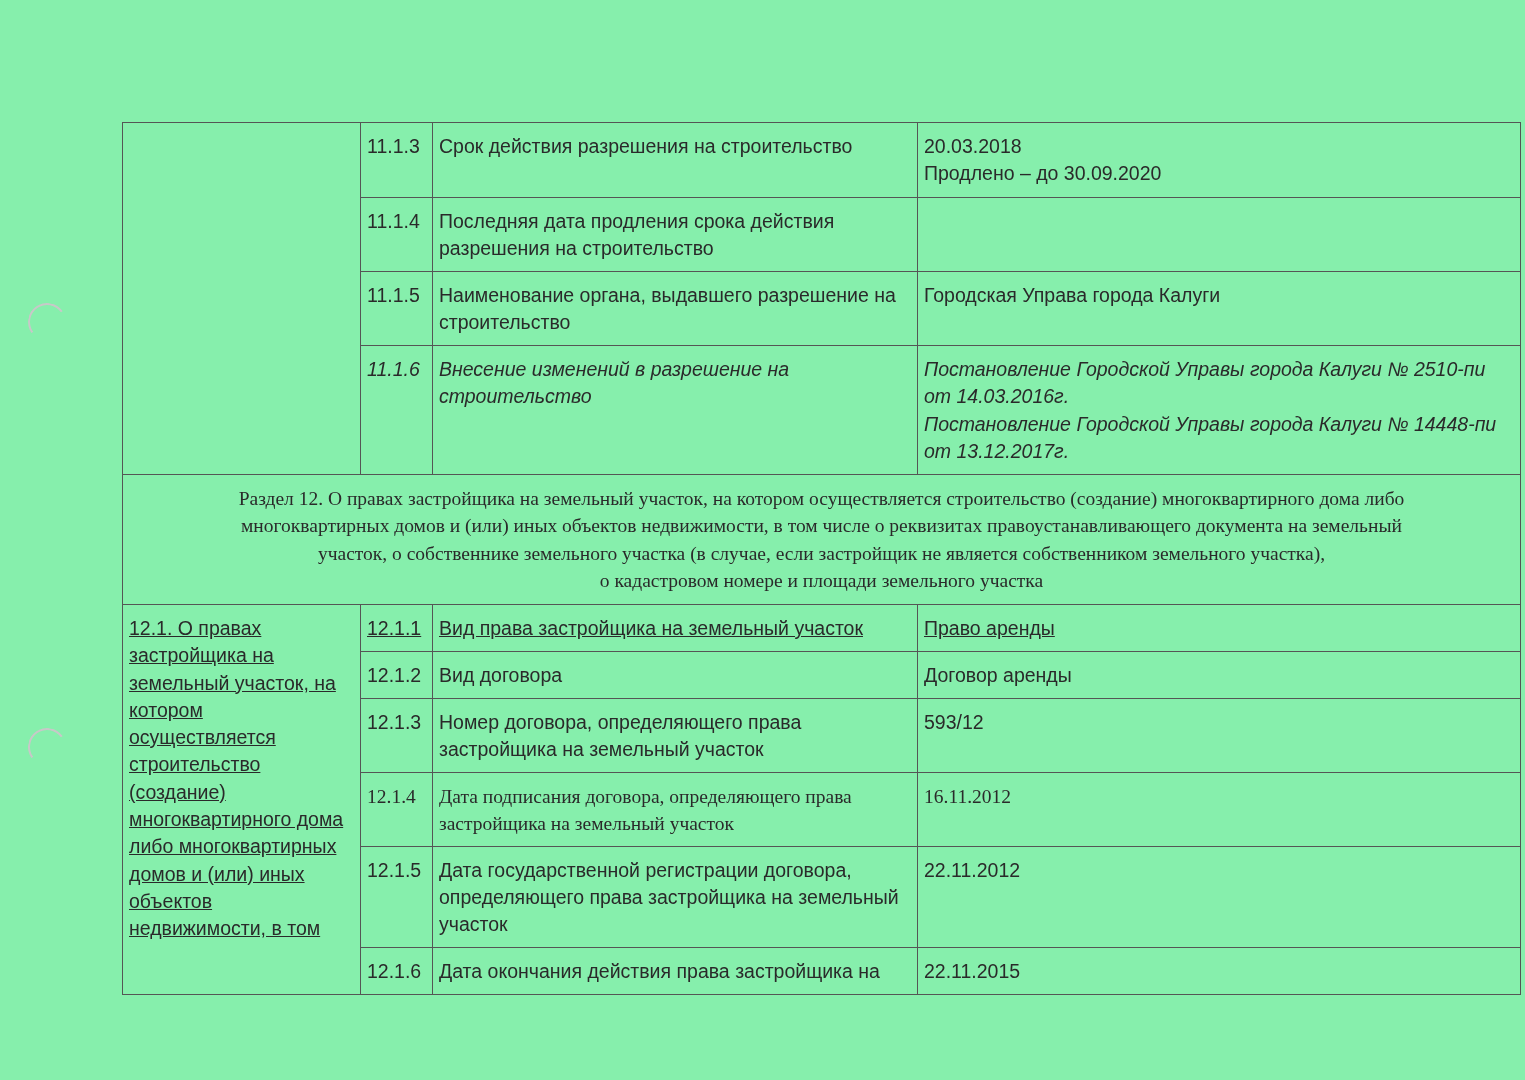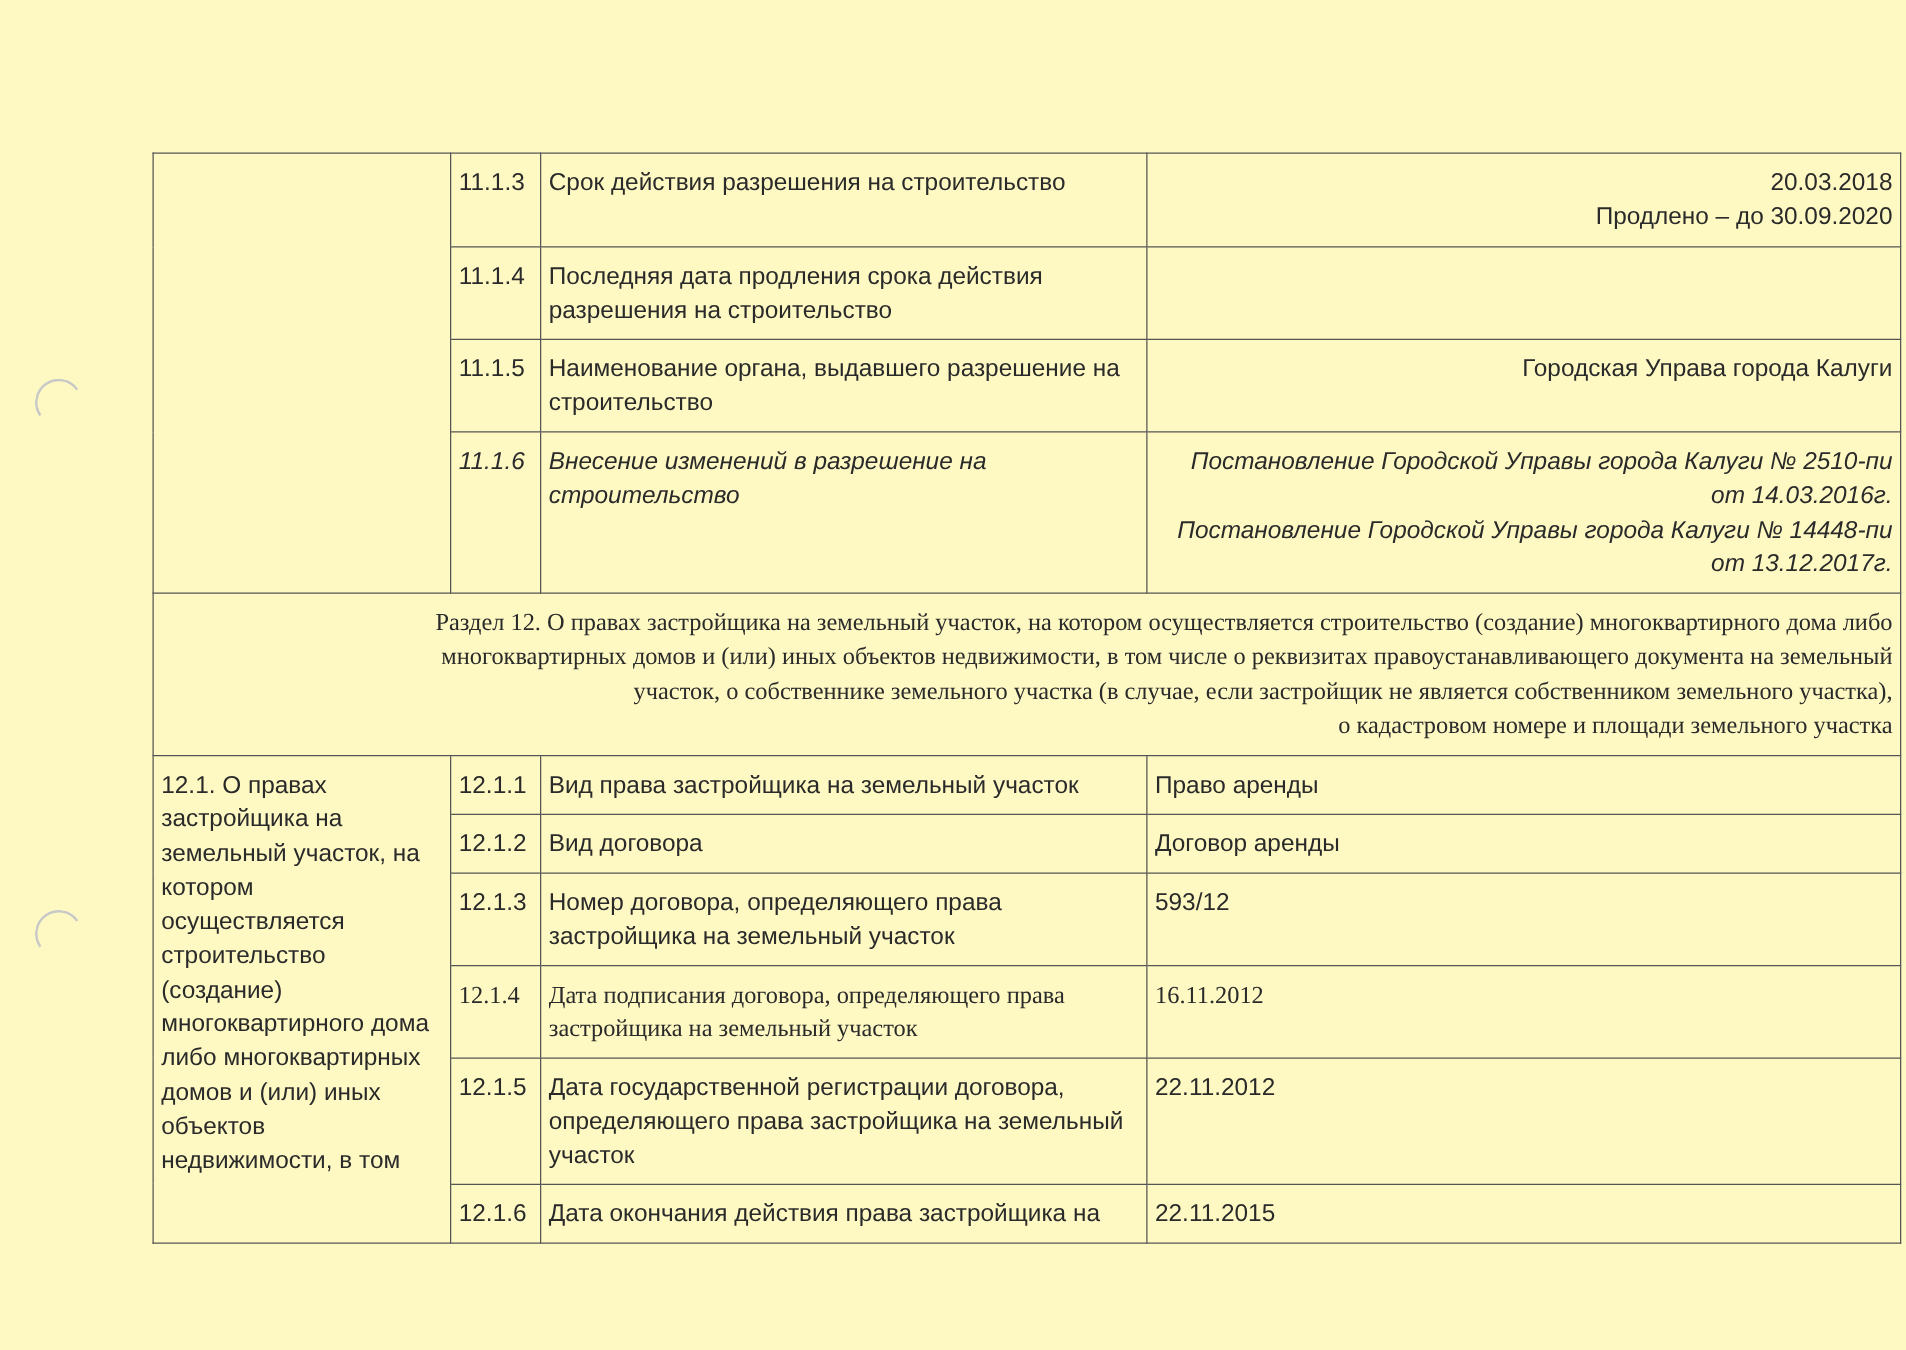--- a/index.html
+++ b/index.html
@@ -12,21 +12,21 @@
       height: 1080px;
       position: relative;
       overflow: hidden;
       font-family: "Liberation Sans", "DejaVu Sans", sans-serif;
       color: #2a2a2a;
     }
     .page {
       position: absolute;
       left: 0; top: 0;
       width: 1525px; height: 1080px;
-      background: #fef9c3;
+      background: #86efac;
     }
     .punch-hole {
       position: absolute;
       width: 34px;
       height: 34px;
       border-radius: 50%;
       border: 2px solid transparent;
       border-top-color: #c8c8c8;
       border-left-color: #c8c8c8;
       transform: rotate(10deg);
@@ -53,28 +53,28 @@
     col.c-group { width: 238px; }
     col.c-num { width: 72px; }
     col.c-label { width: 485px; }
     col.c-value { width: 603px; }
 
     td.num { text-align: left; padding-left: 6px; padding-right: 2px; }
     td.section-head {
       text-align: center;
       padding: 10px 8px 8px 8px;
     }
-    .line { display: block; text-align: right; }
+    .line { display: block; }
 
     tr.r-1113 { height: 75px; }
     tr.r-1114 { height: 74px; }
     tr.r-1115 { height: 74px; }
     tr.r-1116 { height: 129px; font-style: italic; }
     tr.r-sec { height: 130px; font-family: Liberation Serif, serif; }
-    tr.r-1211 { height: 47px; }
+    tr.r-1211 { height: 47px; text-decoration: underline; }
     tr.r-1212 { height: 47px; }
     tr.r-1213 { height: 63px; }
     tr.r-1214 { height: 74px; font-family: Liberation Serif, serif; }
     tr.r-1215 { height: 101px; }
     tr.r-1216 { height: 47px; }
   </style>
 </head>
 <body>
 
 <div class="page">

